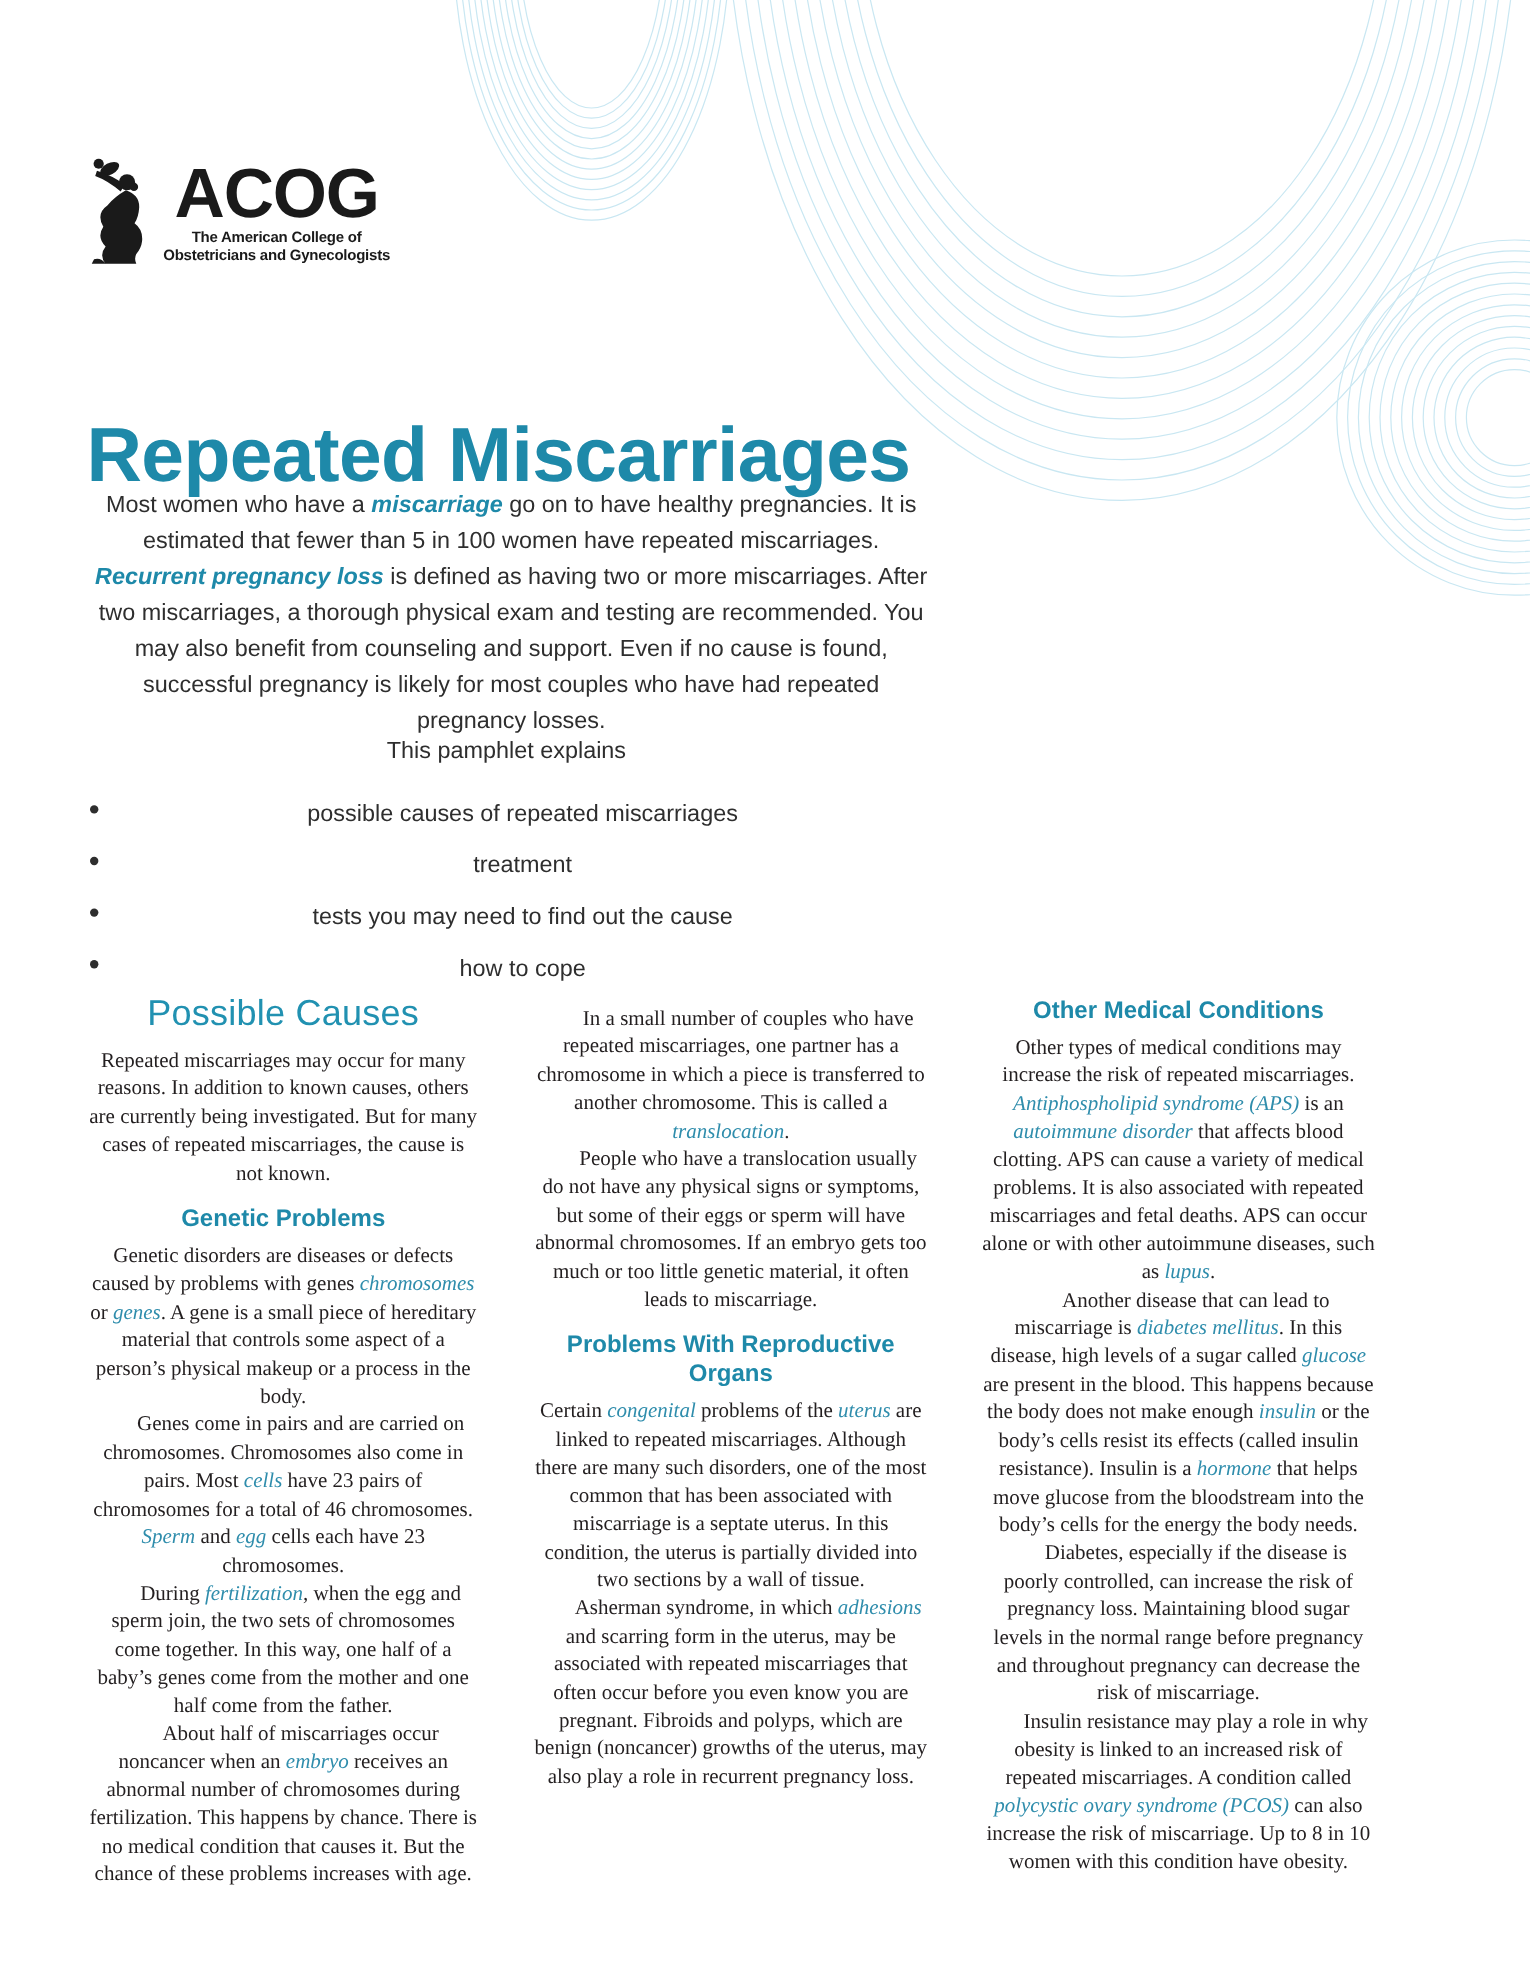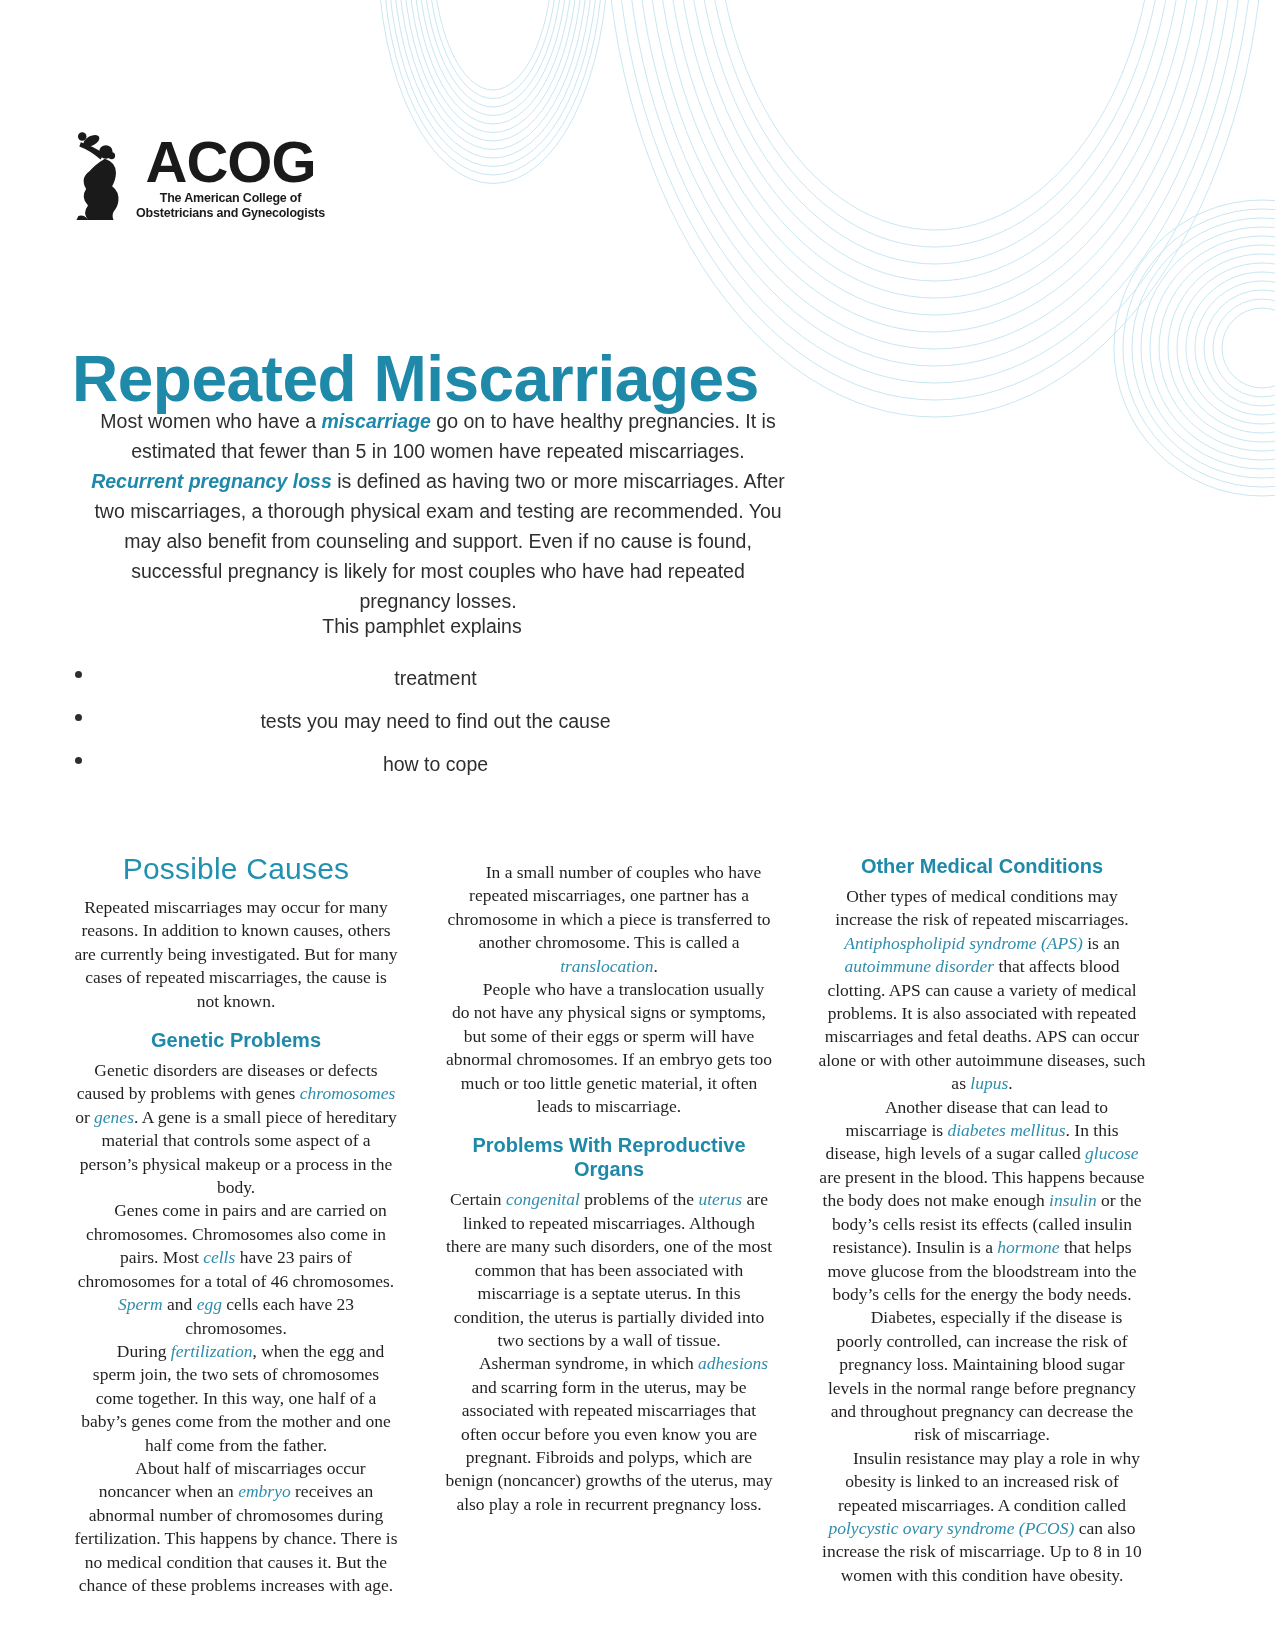--- a/index.html
+++ b/index.html
@@ -29,35 +29,35 @@
   .logo-text{margin-left:7px;padding-top:6px;color:var(--logo-ink);}
   .logo-acronym{font-size:58px;line-height:56px;font-weight:700;letter-spacing:-1px;}
   .logo-tagline{font-size:12.5px;line-height:14.5px;font-weight:700;letter-spacing:-0.2px;margin-top:1px;}
   
   .page-title{
     position:absolute;left:72px;top:299px;
     font-size:64px;font-weight:700;letter-spacing:-0.5px;
     color:var(--teal-heading);
   }
   .intro{
-    position:absolute;left:88px;top:386px;width:700px;
+    position:absolute;left:76px;top:386px;width:700px;
     font-size:19.5px;line-height:30px;color:var(--ink);
   }
   .intro .term{color:var(--teal-heading);font-weight:700;font-style:italic;}
   .pamphlet{position:absolute;left:72px;top:612px;width:700px;font-size:19.5px;color:var(--ink);}
   .pamphlet-lead{margin:0 0 24px 0;line-height:28px;}
   .pamphlet ul{list-style:none;margin:0;padding:0;}
   .pamphlet li{position:relative;padding-left:27px;line-height:28px;margin-bottom:15px;}
   .pamphlet li::before{
     content:"";position:absolute;left:3px;top:7px;width:7px;height:7px;
     border-radius:50%;background:#2e2e2e;
   }
   
   .columns{
-    position:absolute;left:72px;top:852px;width:1073px;
+    position:absolute;left:72px;top:828px;width:1073px;
     display:flex;gap:45px;
   }
   .col{
     width:328px;flex:0 0 328px;
     font-family:"Liberation Serif",serif;
     font-size:17.5px;line-height:23.4px;color:var(--serif-ink);
   }
   .col-2{padding-top:9px;}
   .col-3{padding-top:2px;}
   .section-heading{
@@ -153,20 +153,21 @@
     </div>
   </div>
 
   <h1 class="page-title">Repeated Miscarriages</h1>
 
   <p class="intro"><span>Most women who have a </span><span class="term">miscarriage</span><span> go on to have healthy pregnancies. It is estimated that fewer than 5 in 100 women have repeated miscarriages. </span><span class="term">Recurrent pregnancy loss</span><span> is defined as having two or more miscarriages. After two miscarriages, a thorough physical exam and testing are recommended. You may also benefit from counseling and support. Even if no cause is found, successful pregnancy is likely for most couples who have had repeated pregnancy losses.</span></p>
 
   <div class="pamphlet">
     <p class="pamphlet-lead">This pamphlet explains</p>
     <ul>
+      <li>possible causes of repeated miscarriages</li>
       <li>treatment</li>
       <li>tests you may need to find out the cause</li>
       <li>how to cope</li>
     </ul>
   </div>
 
   <div class="columns">
 
     <div class="col col-1">
       <h2 class="section-heading">Possible Causes</h2>

